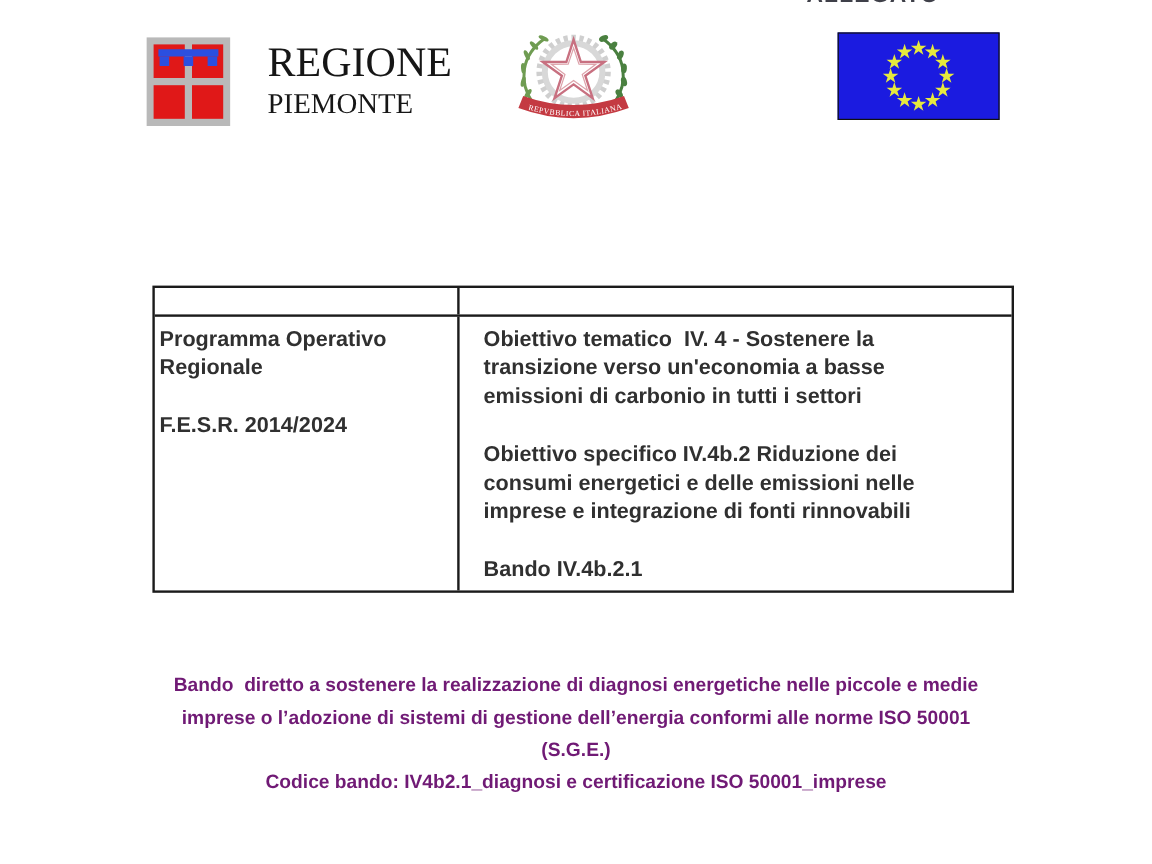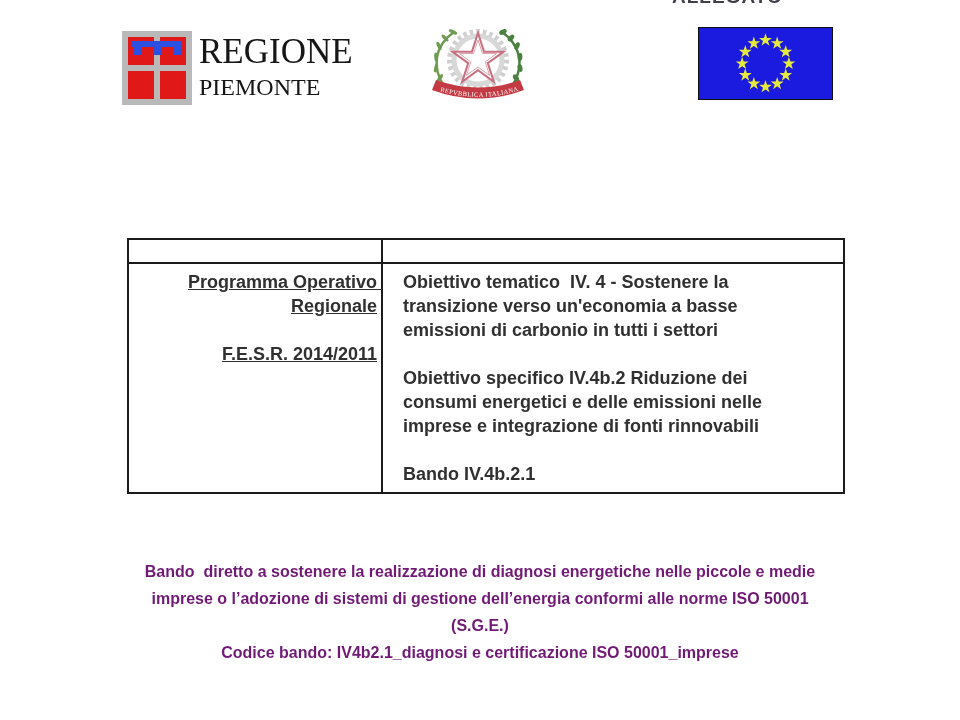--- a/index.html
+++ b/index.html
@@ -10,21 +10,21 @@
   .canvas{position:absolute;inset:0;background:#ffffff;}
 
   
   .allegato{
     position:absolute;left:672px;top:-14px;
     font-size:19px;font-weight:bold;letter-spacing:1px;
     color:#3f4049;white-space:nowrap;
   }
 
   
-  .logo-regione{position:absolute;left:122px;top:31px;display:flex;align-items:flex-start;}
+  .logo-regione{position:absolute;left:122px;top:31px;display:flex;align-items:flex-start;gap:24px;}
   .logo-regione svg{display:block;}
   .regione-text{margin-left:7px;padding-top:3px;color:#161616;
     font-family:"Liberation Serif",serif;font-weight:normal;}
   .rl1{font-size:35px;line-height:36px;letter-spacing:0px;}
   .rl2{font-size:24px;line-height:34px;letter-spacing:0px;}
 
   
   .emblem{position:absolute;left:424px;top:20px;}
 
   
@@ -38,21 +38,21 @@
   .doc-table{
     position:absolute;left:127px;top:238px;width:714px;
     border:2px solid #1b1b1b;box-sizing:content-box;
     color:#303030;
   }
   .trow{display:grid;grid-template-columns:254px 1fr;}
   .thead .tcell{height:22px;}
   .thead{border-bottom:2px solid #1b1b1b;}
   .tcell.c1{border-right:2px solid #1b1b1b;}
   .tbody .tcell{min-height:214px;box-sizing:border-box;}
-  .left-cell{text-align:right;padding:6px 4px;text-decoration:underline;}
+  .left-cell{text-align:left;padding:6px 4px;}
   .right-cell{padding:6px 20px;}
   .doc-table p{
     margin:0 0 24px 0;font-size:18px;line-height:24px;font-weight:bold;
     white-space:pre-wrap;
   }
   .doc-table p:last-child{margin-bottom:0;}
 
   
   .footer{
     position:absolute;left:0;right:0;top:558px;text-align:center;
@@ -146,21 +146,21 @@
   </div>
 
   <div class="doc-table">
     <div class="trow thead">
       <div class="tcell c1"></div>
       <div class="tcell c2"></div>
     </div>
     <div class="trow tbody">
       <div class="tcell c1 left-cell">
         <p>Programma Operativo Regionale</p>
-        <p>F.E.S.R. 2014/2011</p>
+        <p>F.E.S.R. 2014/2024</p>
       </div>
       <div class="tcell c2 right-cell">
         <p>Obiettivo tematico  IV. 4 - Sostenere la transizione verso un'economia a basse emissioni di carbonio in tutti i settori</p>
         <p>Obiettivo specifico IV.4b.2 Riduzione dei consumi energetici e delle emissioni nelle imprese e integrazione di fonti rinnovabili</p>
         <p>Bando IV.4b.2.1</p>
       </div>
     </div>
   </div>
 
   <div class="footer">

